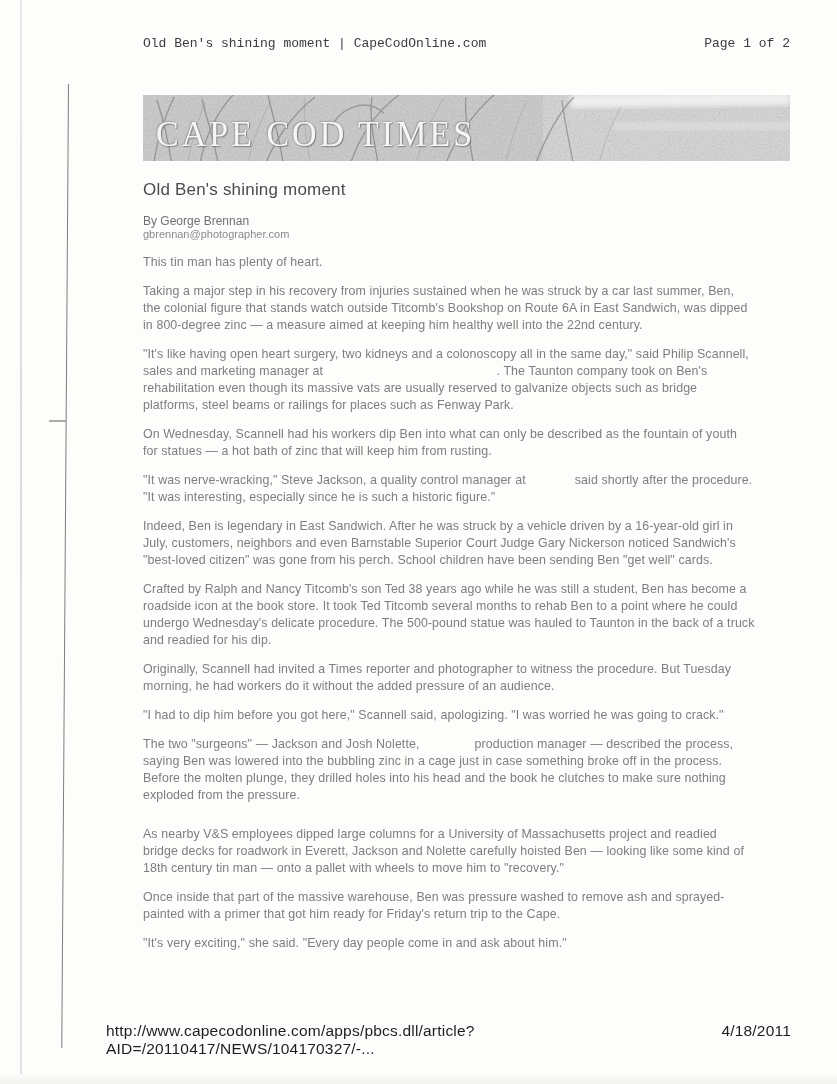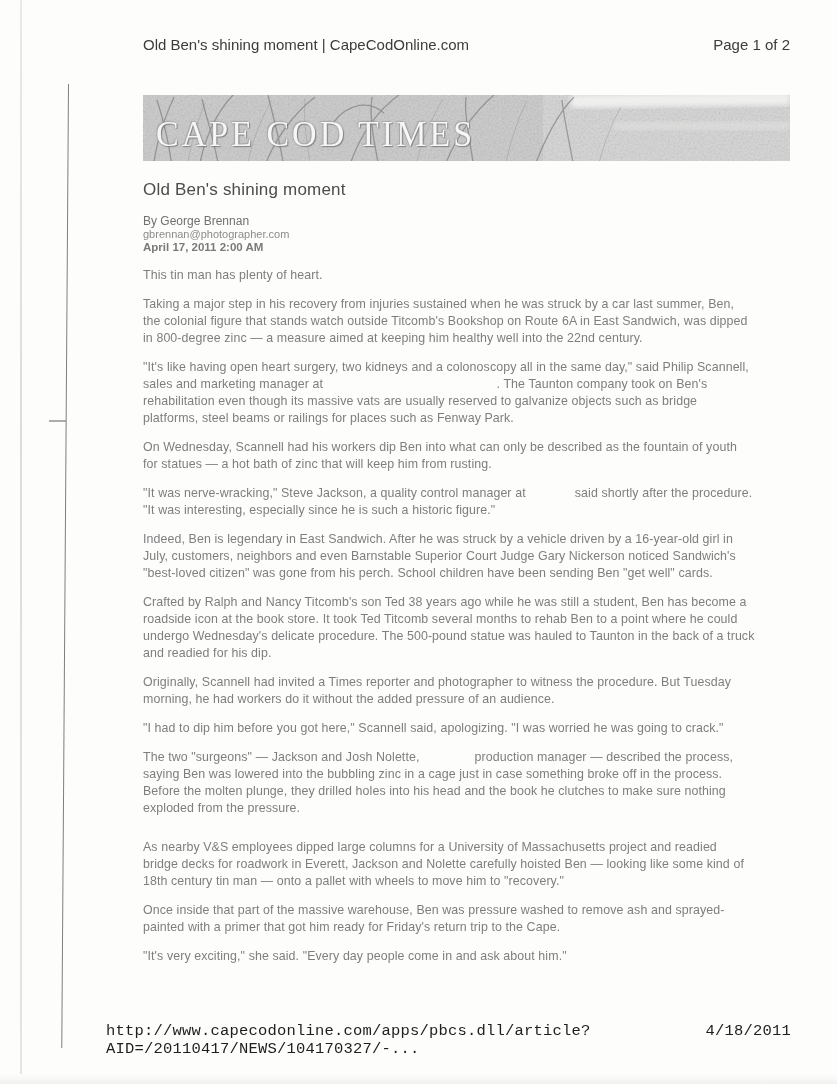--- a/index.html
+++ b/index.html
@@ -23,26 +23,26 @@
     background:#909090;opacity:.75;
   }
   .bottom-smudge{
     position:absolute;left:0;top:1074px;width:837px;height:10px;
     background:linear-gradient(#fdfdfc,#f1f1ef);
   }
   
   .print-header{
     position:absolute;left:143px;top:36px;width:647px;
     display:flex;justify-content:space-between;align-items:baseline;
-    font-family:Liberation Sans, sans-serif;font-size:15px;color:#3c3c3c;
+    font-family:Liberation Mono, monospace;font-size:13px;color:#3c3c3c;
   }
   .print-footer{
     position:absolute;left:106px;top:1022px;width:685px;
     display:flex;justify-content:space-between;align-items:baseline;
-    font-family:Liberation Mono, monospace;font-size:15.5px;color:#1e1e1e;
+    font-family:Liberation Sans, sans-serif;font-size:15.5px;color:#1e1e1e;
     letter-spacing:.2px;
   }
   
   .banner{
     position:absolute;left:143px;top:95px;width:647px;height:66px;
     overflow:hidden;
   }
   .banner svg{position:absolute;left:0;top:0;}
   .masthead-text{
     position:absolute;left:13px;top:21px;
@@ -125,21 +125,20 @@
     </g>
   </svg>
   <div class="masthead-text">CAPE COD TIMES</div>
 </div>
 
 <main class="article">
   <h1 class="article-title">Old Ben's shining moment</h1>
   <div class="byline">
     <div class="byline-name">By George Brennan</div>
     <div class="byline-email">gbrennan@photographer.com</div>
-    <div class="byline-date">April 17, 2011 2:00 AM</div>
   </div>
   <div id="article-body">
       <p class="body-para">This tin man has plenty of heart.</p>
       <p class="body-para">Taking a major step in his recovery from injuries sustained when he was struck by a car last summer, Ben, the colonial figure that stands watch outside Titcomb's Bookshop on Route 6A in East Sandwich, was dipped in 800-degree zinc — a measure aimed at keeping him healthy well into the 22nd century.</p>
       <p class="body-para">"It's like having open heart surgery, two kidneys and a colonoscopy all in the same day," said Philip Scannell, sales and marketing manager at <span class="redaction-gap" style="width: 170px;"></span>. The Taunton company took on Ben's rehabilitation even though its massive vats are usually reserved to galvanize objects such as bridge platforms, steel beams or railings for places such as Fenway Park.</p>
       <p class="body-para">On Wednesday, Scannell had his workers dip Ben into what can only be described as the fountain of youth for statues — a hot bath of zinc that will keep him from rusting.</p>
       <p class="body-para">"It was nerve-wracking," Steve Jackson, a quality control manager at <span class="redaction-gap" style="width: 42px;"></span> said shortly after the procedure. "It was interesting, especially since he is such a historic figure."</p>
       <p class="body-para">Indeed, Ben is legendary in East Sandwich. After he was struck by a vehicle driven by a 16-year-old girl in July, customers, neighbors and even Barnstable Superior Court Judge Gary Nickerson noticed Sandwich's "best-loved citizen" was gone from his perch. School children have been sending Ben "get well" cards.</p>
       <p class="body-para">Crafted by Ralph and Nancy Titcomb's son Ted 38 years ago while he was still a student, Ben has become a roadside icon at the book store. It took Ted Titcomb several months to rehab Ben to a point where he could undergo Wednesday's delicate procedure. The 500-pound statue was hauled to Taunton in the back of a truck and readied for his dip.</p>
       <p class="body-para">Originally, Scannell had invited a Times reporter and photographer to witness the procedure. But Tuesday morning, he had workers do it without the added pressure of an audience.</p>

